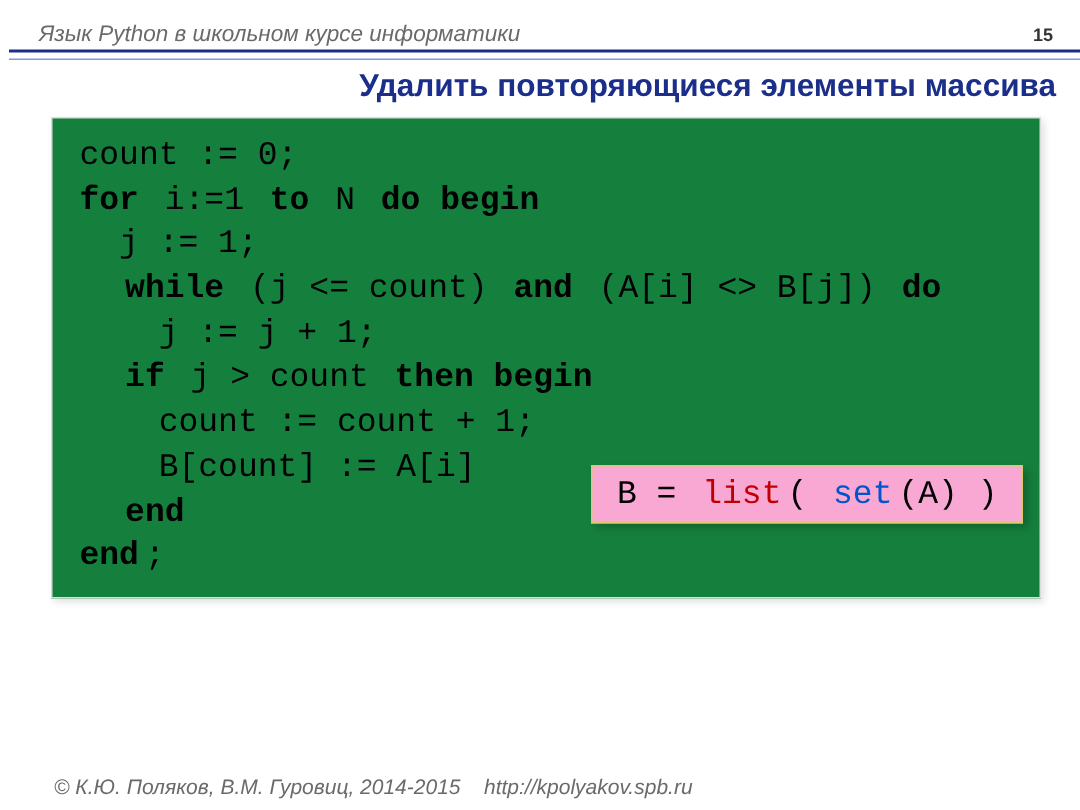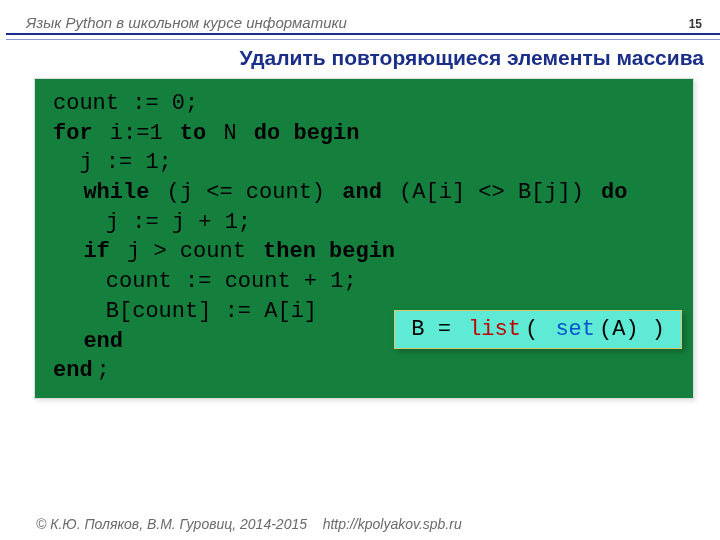--- a/index.html
+++ b/index.html
@@ -44,21 +44,21 @@
     color: #000;
     white-space: pre;
     position: relative;
     box-shadow: 2px 2px 5px rgba(0,0,0,0.12);
   }
   .code-box b { font-weight: bold; }
   .callout {
     position: absolute;
     right: 42px;
     top: 306px;
-    background: #5eead4;
+    background: #f9a8d4;
     border: 1px solid #d9c96b;
     box-shadow: 3px 3px 6px rgba(0,0,0,0.25);
     padding: 6px 14px;
     font-family: Consolas, 'Courier New', monospace;
     font-size: 22px;
   }
   .callout .fn1 { color: #c00000; }
   .callout .fn2 { color: #0055cc; }
   .footer {
     position: absolute;

